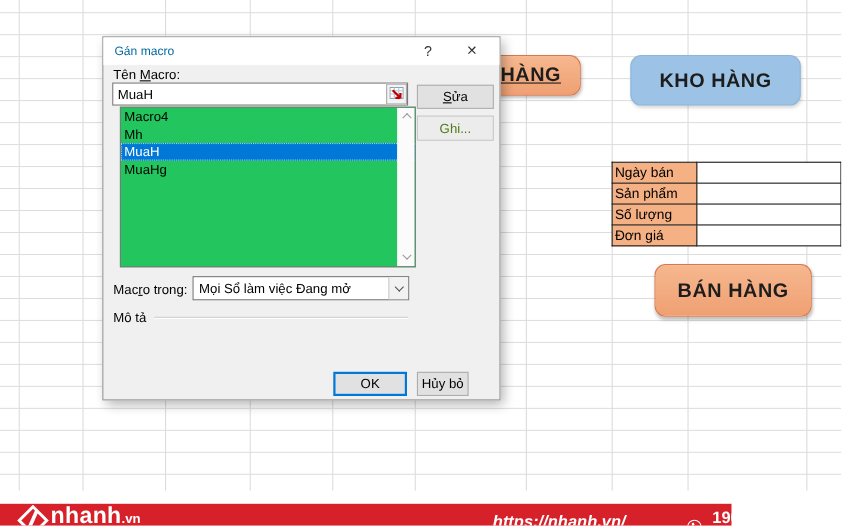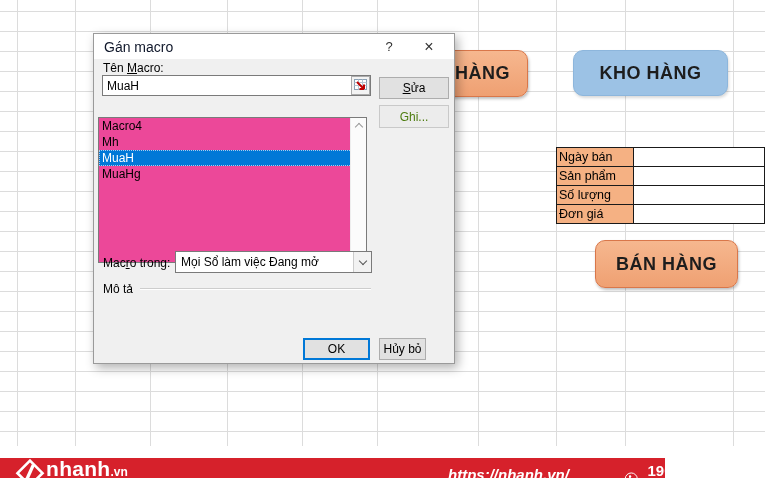--- a/index.html
+++ b/index.html
@@ -16,56 +16,56 @@
   .vline { position:absolute; top:0; width:1px; height:446px; background:#dcdcdc; }
 
   
   .shape {
     position:absolute; border-radius:10px; display:flex; align-items:center; justify-content:center;
     font-weight:bold; font-size:18px; color:#1d1d1d; letter-spacing:.5px;
     box-shadow:1px 2px 3px rgba(0,0,0,.25);
   }
   .shape.orange { background:linear-gradient(#f6b78f,#efa072); border:1px solid #d9774a; }
   .shape.blue   { background:#9cc2e5; border:1px solid #8db6dc; box-shadow:1px 2px 3px rgba(0,0,0,.15); }
-  .shape.mua { left:437px; top:50px; width:91px; height:47px; }
+  .shape.mua { left:437px; top:50px; width:91px; height:37px;text-decoration:underline; }
   .shape.kho { left:573px; top:50px; width:155px; height:46px; }
   .shape.ban { left:595px; top:240px; width:143px; height:48px; }
 
   
   .sheet-table { position:absolute; left:556px; top:147px; border-collapse:collapse; }
   .sheet-table td { border:1px solid #1a1a1a; height:19px; font-size:12.5px; color:#000; }
   .sheet-table td.lbl { background:#f5b183; width:80px; padding:0 2px; }
   .sheet-table td.val { background:#fff; width:140px; }
 
   
   .dialog {
     position:absolute; left:93px; top:33px; width:362px; height:331px;
     background:#f0f0f0; border:1px solid #9a9a9a; box-shadow:3px 4px 10px rgba(0,0,0,.3);
     font-size:12px; color:#000; z-index:10;
   }
   .titlebar { position:relative; height:25px; background:#fff; display:flex; align-items:center; }
-  .title { margin-left:10px; font-size:14px; color:#0f172a; }
+  .title { margin-left:10px; font-size:11px; color:#0369a1; }
   .tbar-btn { position:absolute; top:2px; width:26px; height:21px; text-align:center; line-height:21px; color:#333; cursor:default; }
   .help-btn  { left:282px; font-size:13px; }
   .close-btn { left:322px; font-size:16px; }
 
   .lbl-name { position:absolute; left:9px; top:27px; }
   .name-input {
     position:absolute; left:8px; top:41px; width:269px; height:21px;
     border:1px solid #7a7a7a; background:#fff; font-family:inherit; font-size:12px;
     padding:2px 24px 2px 4px; outline:none;
   }
   .range-btn {
     position:absolute; left:257px; top:42px; width:19px; height:19px;
     background:#f3f3f3; border:1px solid #ababab; display:flex; align-items:center; justify-content:center;
   }
 
   .listbox {
-    position:absolute; left:4px; top:63px; width:269px; height:146px;
-    background:#ec4899; border:1px solid #7a7a7a; overflow:hidden;margin-top:20px;
+    position:absolute; left:15px; top:63px; width:269px; height:146px;
+    background:#22c55e; border:1px solid #7a7a7a; overflow:hidden;
   }
   .list-item { height:16px; line-height:16px; padding:0 18px 0 3px; font-size:12px; white-space:nowrap; }
   .list-item.selected { background:#0078d7; color:#fff; outline:1px dotted #a9cbed; outline-offset:-1px; }
   .vscroll {
     position:absolute; right:0; top:0; width:16px; height:100%;
     background:#fbfbfb; border-left:1px solid #ededed;
   }
   .chev { display:block; width:6px; height:6px; border-right:1.6px solid #9a9a9a; border-bottom:1.6px solid #9a9a9a; }
   .chev.up   { transform:rotate(-135deg); margin:6px auto 0; }
   .chev.down { transform:rotate(45deg); margin:0 auto; position:absolute; bottom:7px; left:5px; }

